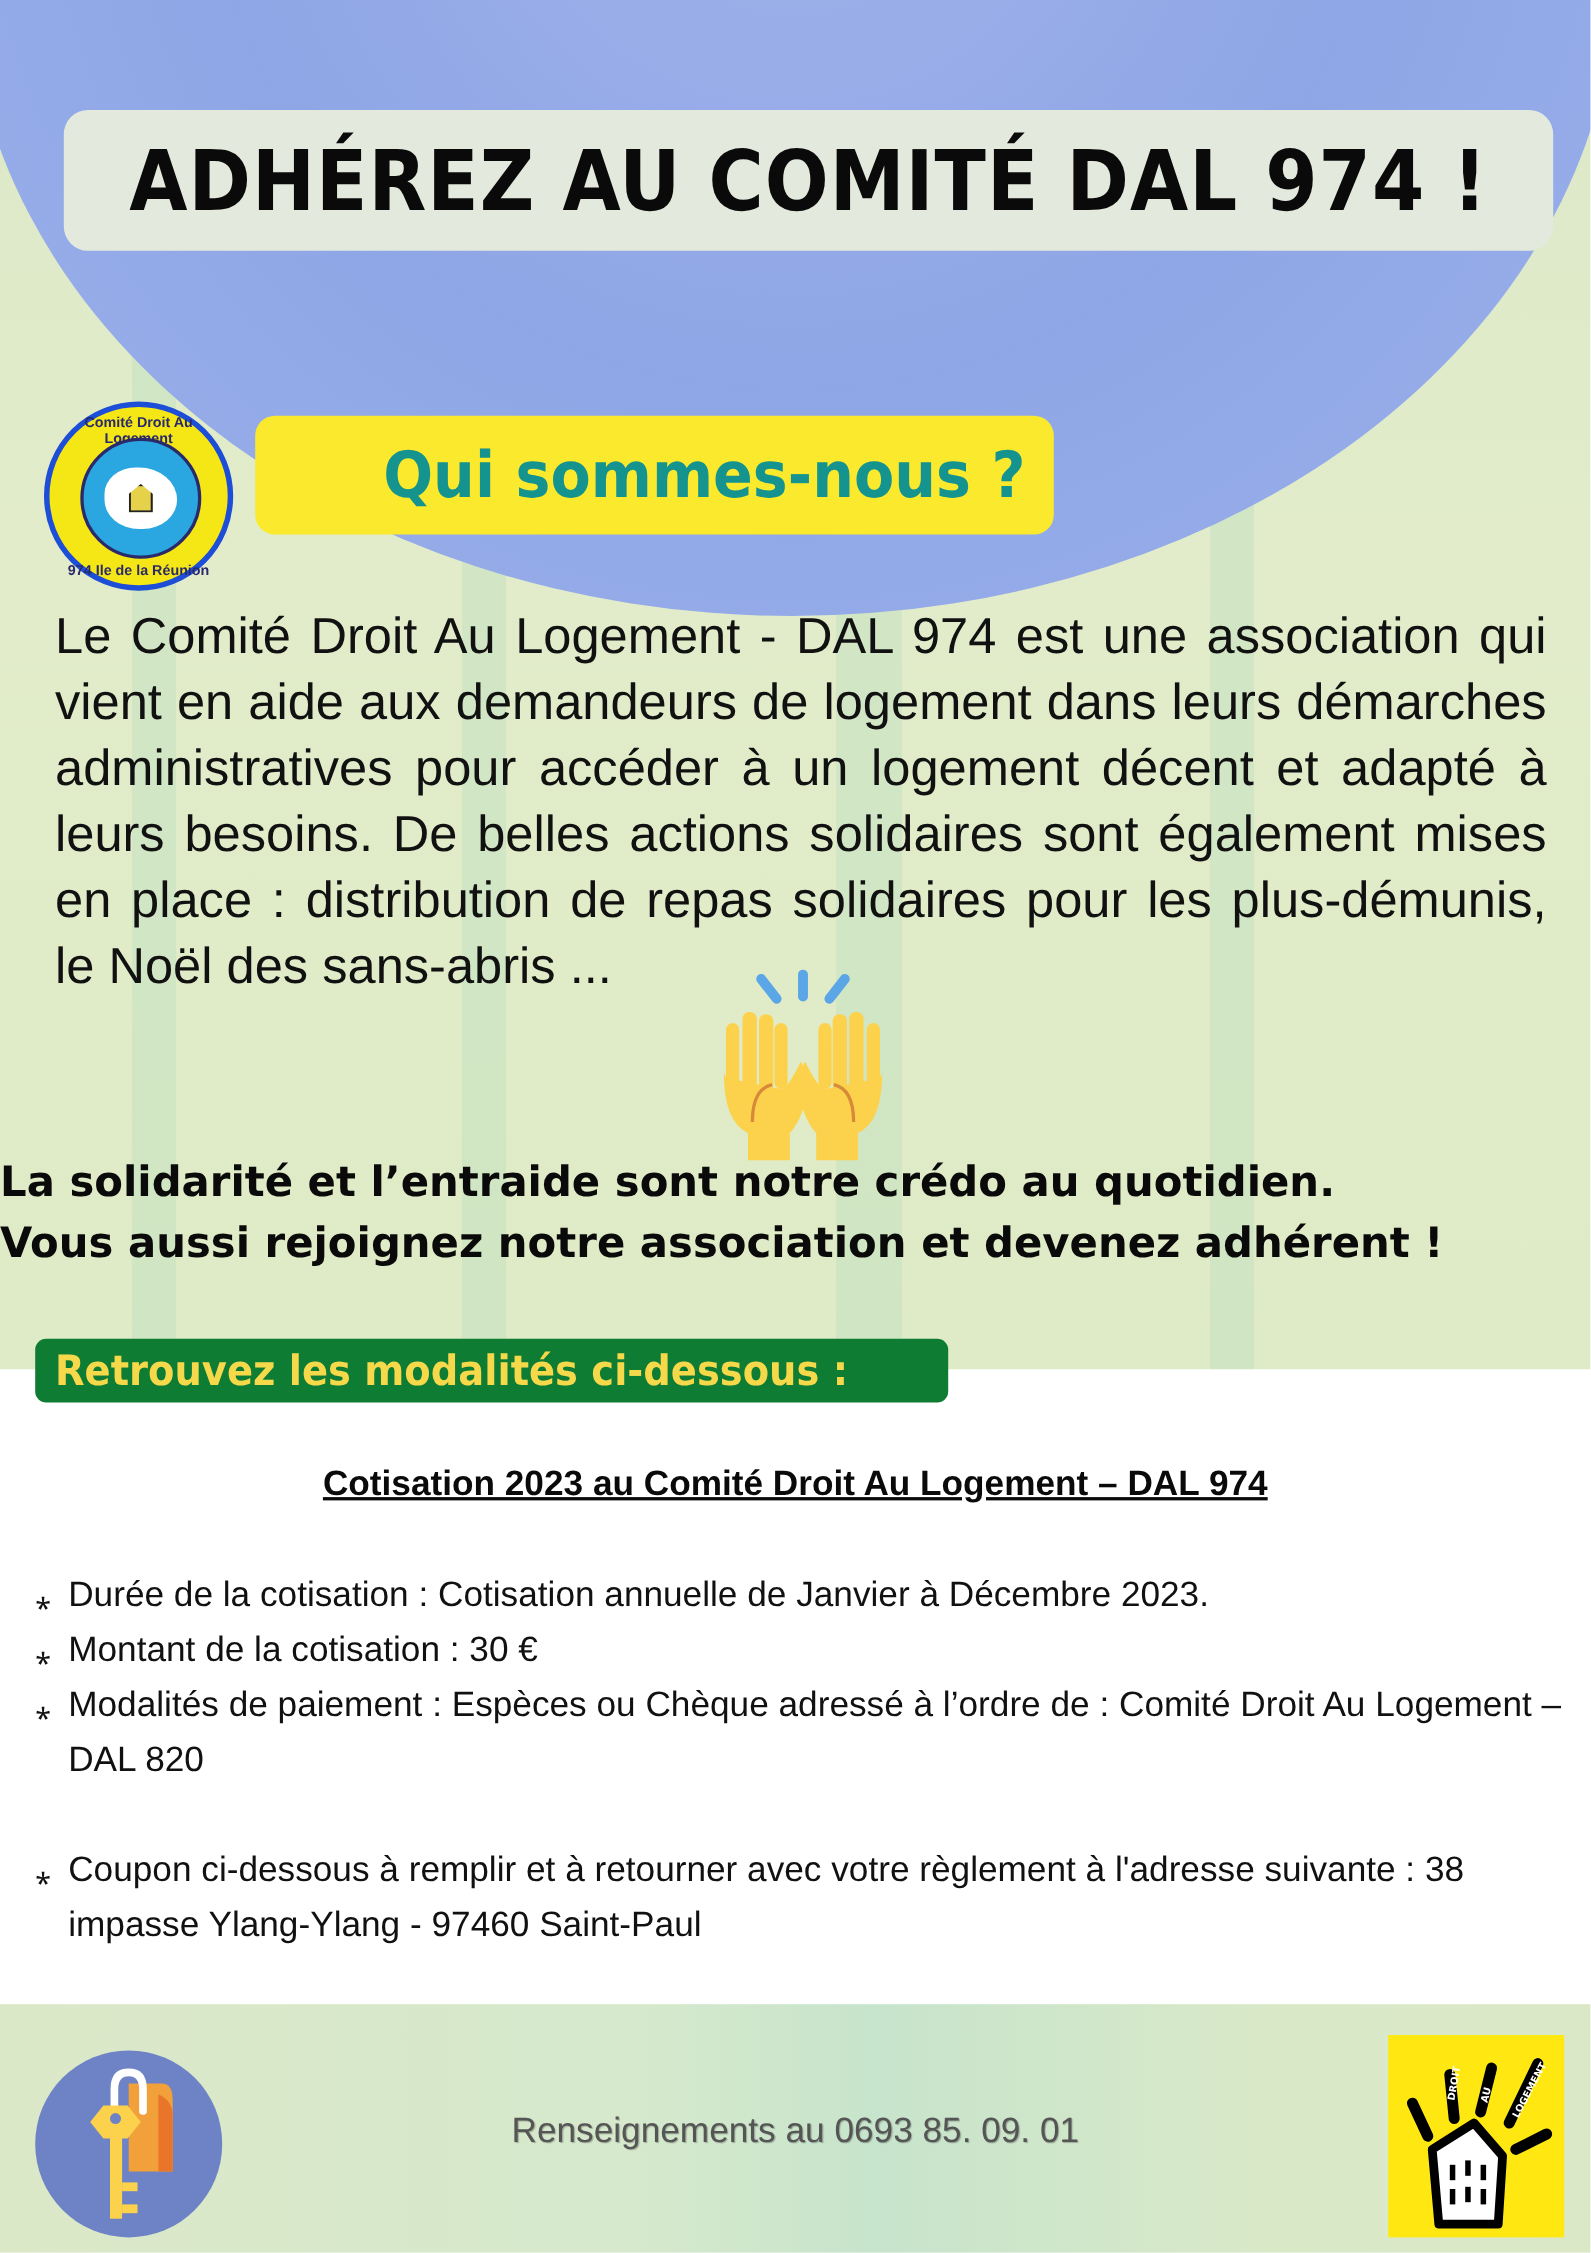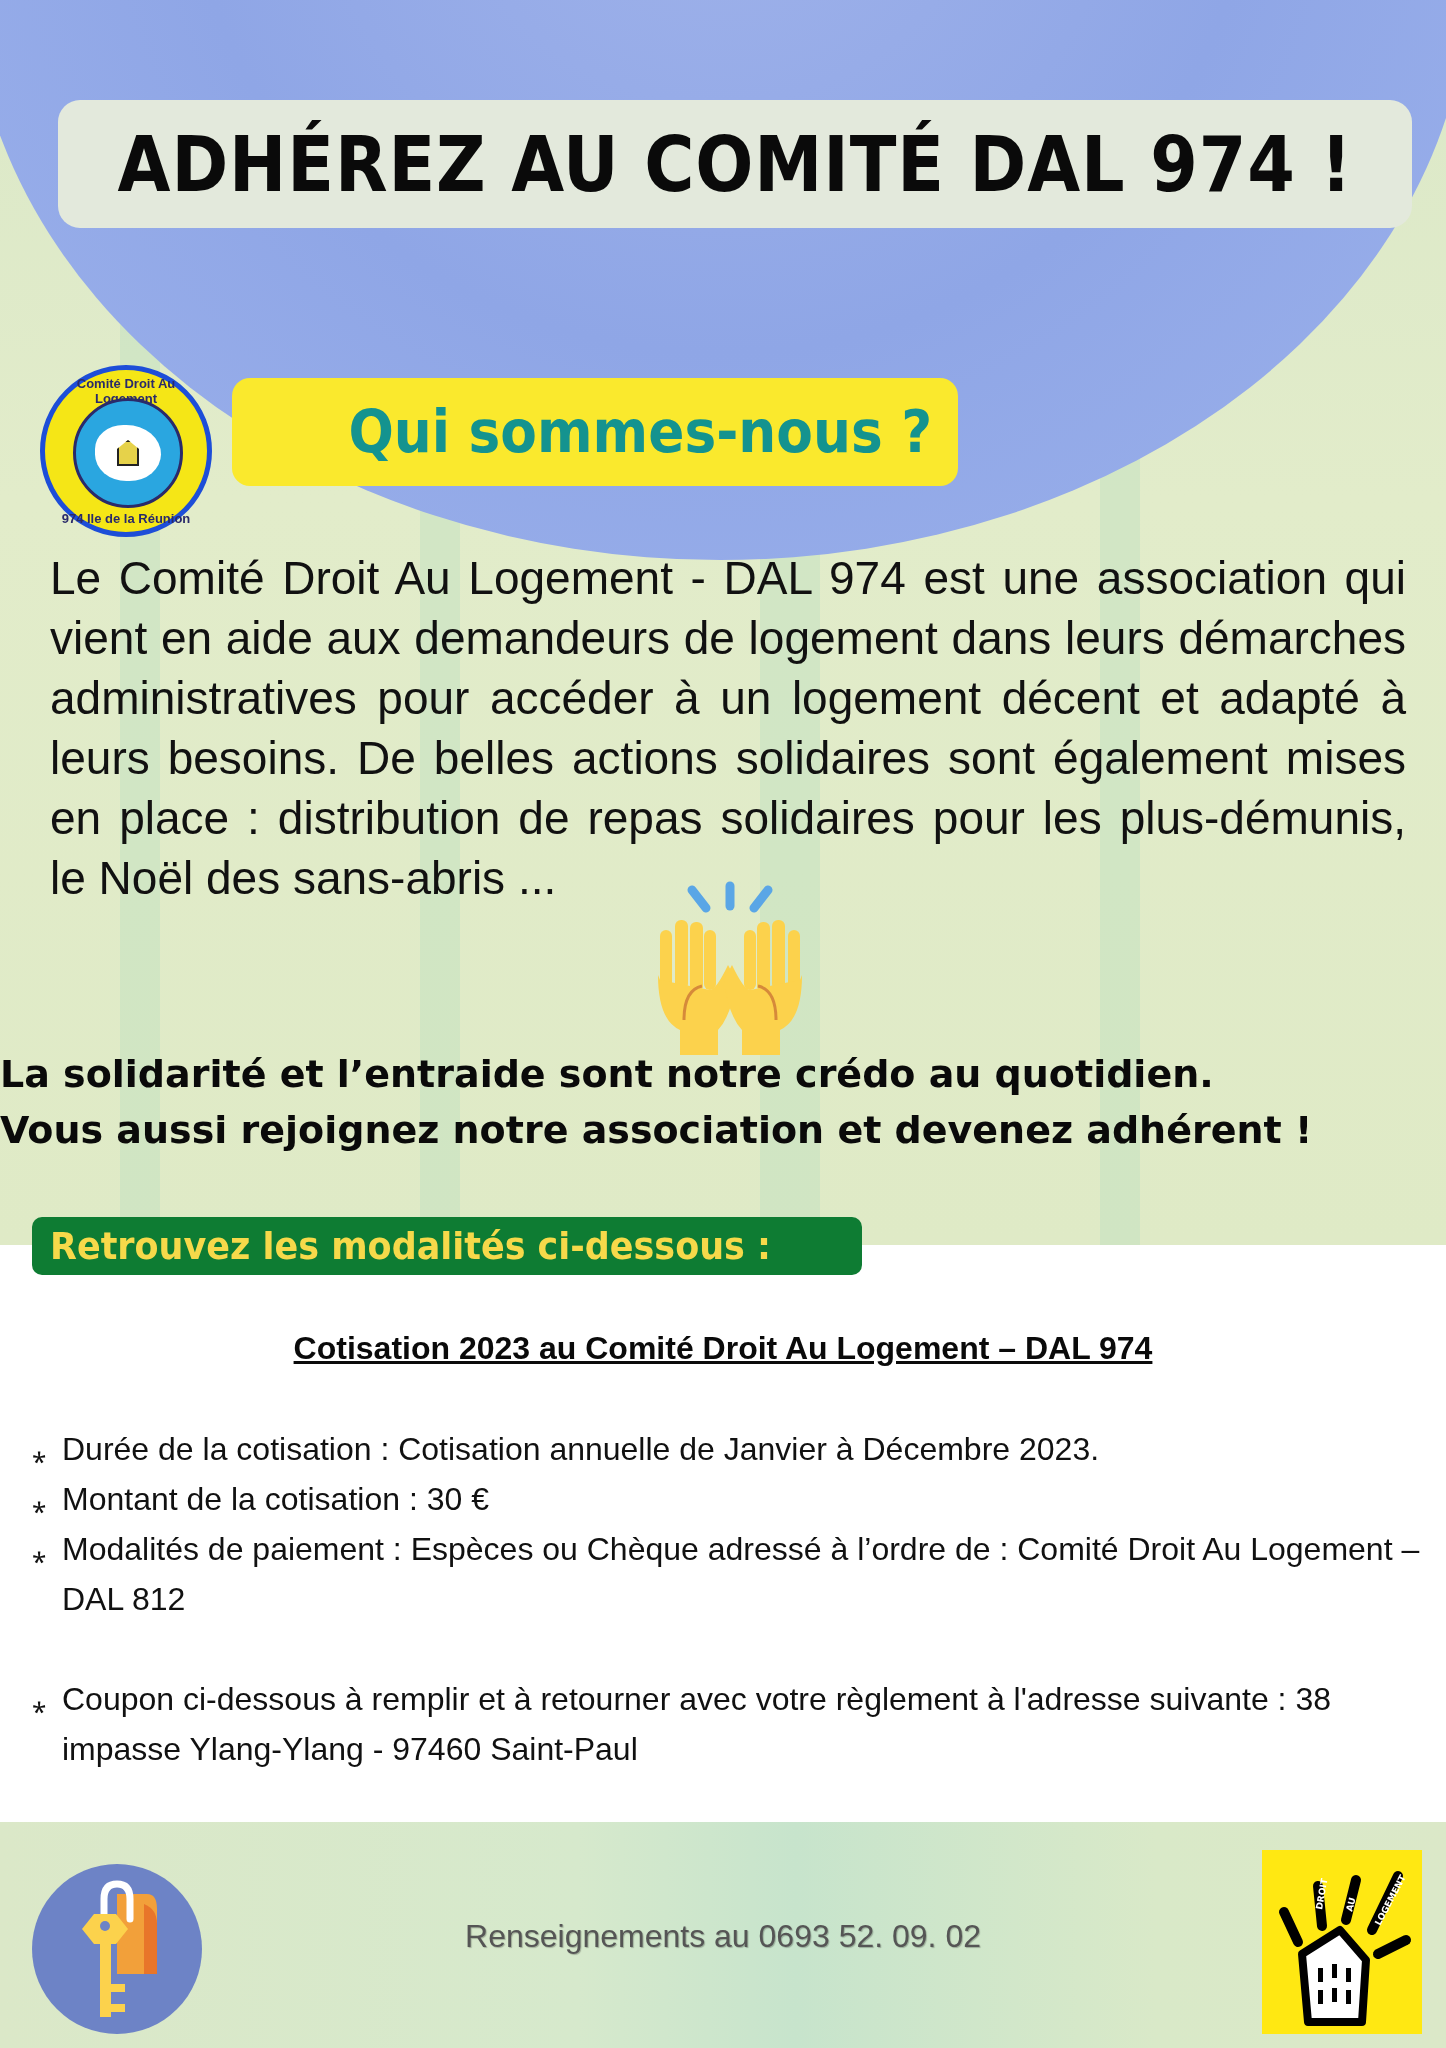--- a/index.html
+++ b/index.html
@@ -197,21 +197,21 @@
   <div class="bullet">
     <span class="star">⁎</span>
     <span class="txt">Durée de la cotisation : Cotisation annuelle de Janvier à Décembre 2023.</span>
   </div>
   <div class="bullet">
     <span class="star">⁎</span>
     <span class="txt">Montant de la cotisation : 30 €</span>
   </div>
   <div class="bullet">
     <span class="star">⁎</span>
-    <span class="txt">Modalités de paiement : Espèces ou Chèque adressé à l’ordre de : Comité Droit Au Logement – DAL 812</span>
+    <span class="txt">Modalités de paiement : Espèces ou Chèque adressé à l’ordre de : Comité Droit Au Logement – DAL 820</span>
   </div>
   <div class="gap"></div>
   <div class="bullet">
     <span class="star">⁎</span>
     <span class="txt">Coupon ci-dessous à remplir et à retourner avec votre règlement à l'adresse suivante : 38 impasse Ylang-Ylang - 97460 Saint-Paul</span>
   </div>
 </div>
 
 <div class="bottom-band"></div>
 
@@ -221,21 +221,21 @@
     <path d="M112 40 Q125 45 125 60 L125 110 L112 110 Z" fill="#e8752a"></path>
     <path d="M72 65 L72 35 Q72 20 85 20 Q98 20 98 35 L98 55" stroke="#ffffff" stroke-width="7" fill="none" stroke-linecap="round"></path>
     <polygon points="50,65 62,50 84,50 96,65 84,80 62,80" fill="#fcd24c"></polygon>
     <circle cx="73" cy="62" r="5" fill="#6d83c6"></circle>
     <rect x="68" y="78" width="11" height="75" fill="#fcd24c"></rect>
     <rect x="79" y="120" width="14" height="8" fill="#fcd24c"></rect>
     <rect x="79" y="140" width="14" height="8" fill="#fcd24c"></rect>
   </svg>
 </div>
 
-<div class="renseign">Renseignements au 0693 52. 09. 02</div>
+<div class="renseign">Renseignements au 0693 85. 09. 01</div>
 
 <div class="dal-logo">
   <svg width="160" height="184" viewBox="0 0 160 184">
     <g stroke="#000" stroke-width="10" stroke-linecap="round" fill="none">
       <line x1="22" y1="62" x2="36" y2="92"></line>
       <line x1="56" y1="36" x2="60" y2="76"></line>
       <line x1="94" y1="30" x2="84" y2="70"></line>
       <line x1="136" y1="26" x2="110" y2="80"></line>
       <line x1="144" y1="90" x2="116" y2="104"></line>
     </g>

